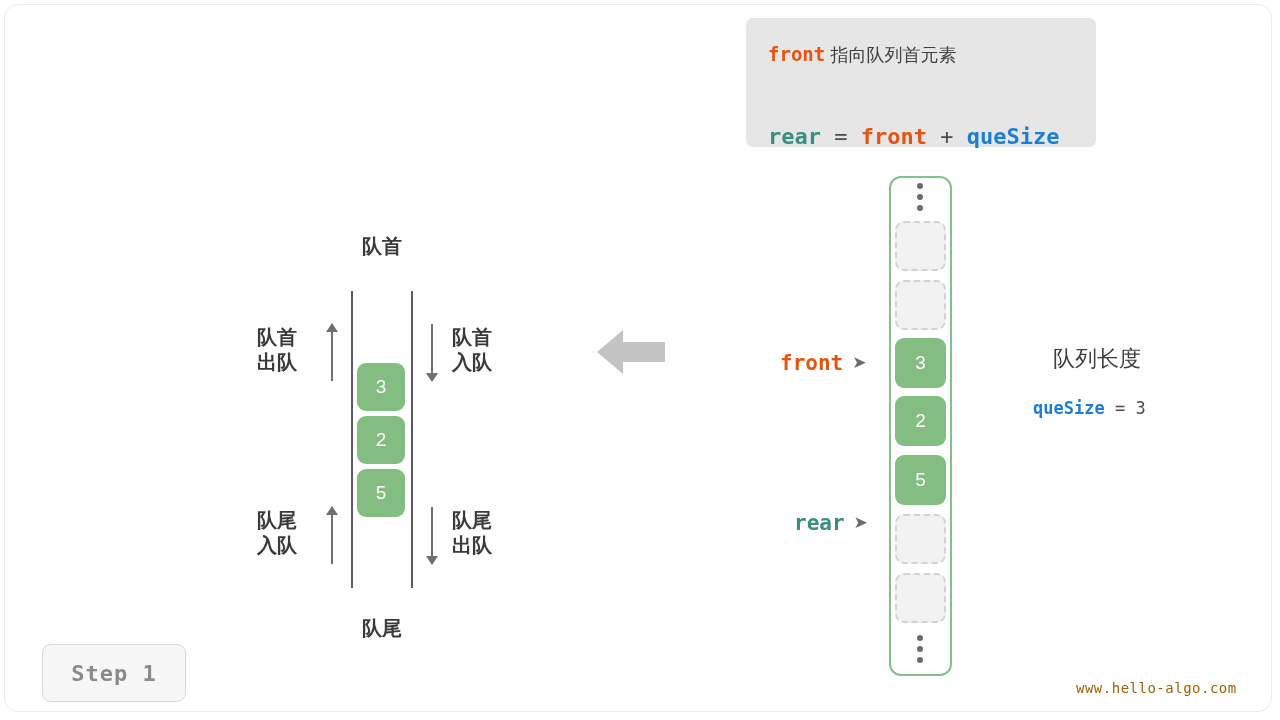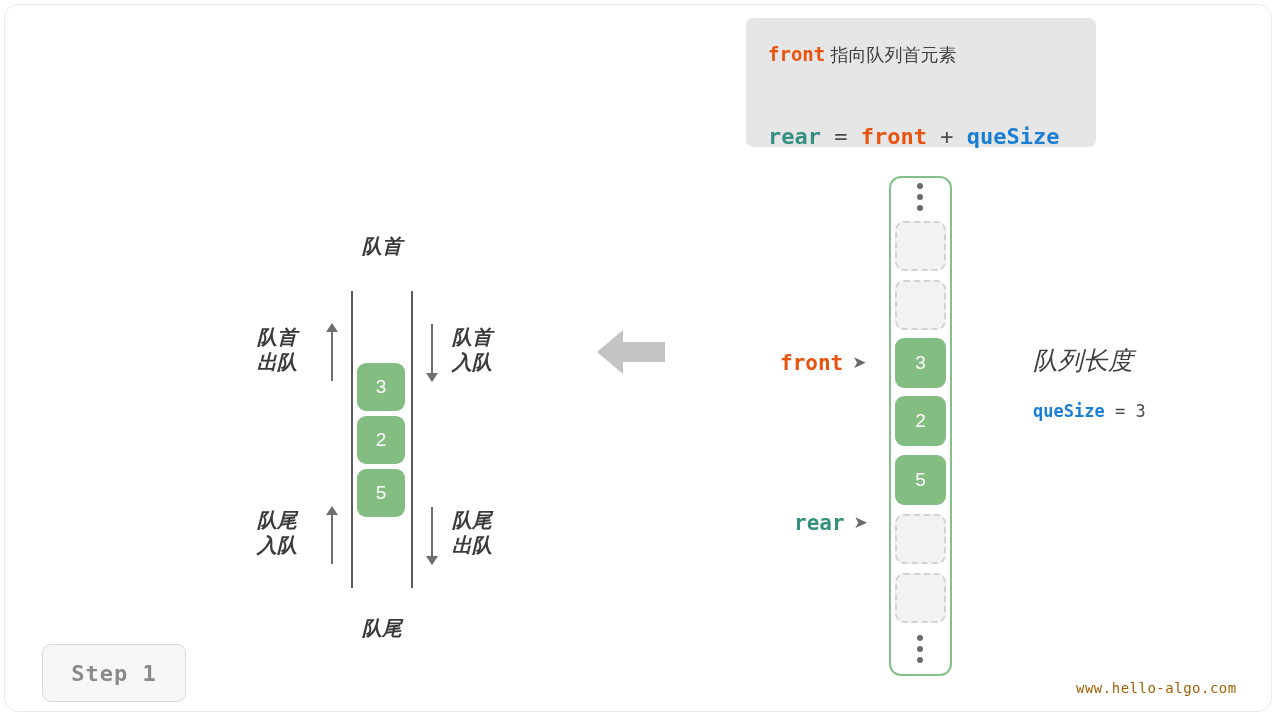--- a/index.html
+++ b/index.html
@@ -8,21 +8,21 @@
     font-family:"Liberation Sans","DejaVu Sans",sans-serif;
   }
   #canvas{
     position:absolute;left:4px;top:4px;width:1268px;height:708px;
     background:#ffffff;border:1px solid #ebebeb;border-radius:14px;
     box-sizing:border-box;overflow:hidden;
   }
 
   
   .mono{font-family:"DejaVu Sans Mono","Liberation Mono",monospace;font-weight:bold;}
-  .cn{font-family:"Liberation Sans","DejaVu Sans",sans-serif;font-weight:bold;font-style:italic;}
+  .cn{font-family:"Liberation Sans","DejaVu Sans",sans-serif;font-weight:bold;}
 
   
   #legend-box{
     position:absolute;left:741px;top:13px;width:350px;height:129px;
     background:#e6e6e6;border-radius:7px;
   }
   #legend-box .row{
     position:absolute;left:22px;white-space:nowrap;font-size:19px;line-height:19px;
   }
   #legend-box .row.r1{top:27px;}
@@ -66,22 +66,22 @@
 
   
   .ptr{position:absolute;white-space:nowrap;font-size:21px;line-height:21px;}
   .ptr .arrowhead{
     display:inline-block;margin-left:9px;color:#6b6b6b;font-size:17px;
     font-family:"DejaVu Sans","Liberation Sans",sans-serif;font-weight:bold;vertical-align:2px;
   }
 
   
   #quesize-note{position:absolute;left:1028px;top:339px;white-space:nowrap;}
-  #quesize-note .t1{font-size:25px;color:#3f3f3f;font-weight:normal;
-     font-family:"Liberation Sans","DejaVu Sans",sans-serif;}
+  #quesize-note .t1{font-size:22px;color:#3f3f3f;font-weight:normal;
+     font-family:"Liberation Sans","DejaVu Sans",sans-serif;margin-left:20px;}
   #quesize-note .t2{margin-top:24px;font-size:17px;line-height:21px;}
   #quesize-note .t2 .op{color:#4b4b4b;font-weight:normal;}
 
   
   .vline{position:absolute;width:2px;background:#5a5a60;}
   #vline-left{left:346px;top:286px;height:297px;}
   #vline-right{left:406px;top:286px;height:297px;}
 
   .dq-cell{
     position:absolute;left:352px;width:48px;height:48px;border-radius:9px;

